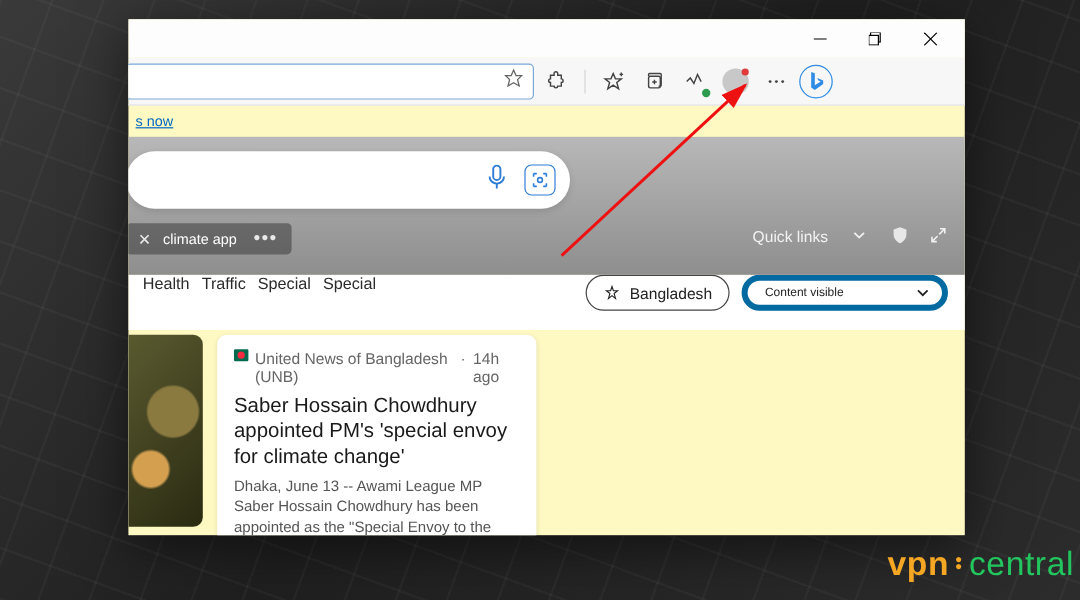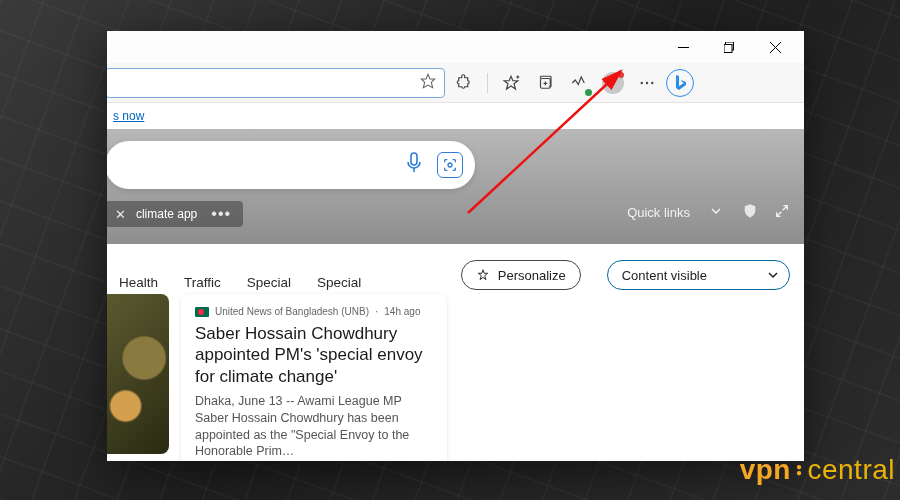--- a/index.html
+++ b/index.html
@@ -3,21 +3,21 @@
 <meta charset="utf-8">
 <style>
 *{margin:0;padding:0;box-sizing:border-box;font-family:"Segoe UI",Arial,sans-serif}
 body{width:900px;height:500px;background:#2a2a2a;overflow:hidden;position:relative}
 .bgtex{position:absolute;inset:0;background:
  linear-gradient(135deg,#3a3a3a 0%,#1f1f1f 50%,#2c2c2c 100%);
  opacity:1}
 .bgtex::before{content:"";position:absolute;inset:0;background-image:
  repeating-linear-gradient(110deg,rgba(255,255,255,.03) 0 2px,transparent 2px 40px),
  repeating-linear-gradient(20deg,rgba(255,255,255,.03) 0 2px,transparent 2px 40px)}
-.window{position:absolute;left:107px;top:31px;width:697px;height:430px;background:#ffffff;box-shadow:0 10px 40px rgba(0,0,0,.5);overflow:hidden}
+.window{position:absolute;left:107px;top:16px;width:697px;height:430px;background:#fef9c3;box-shadow:0 10px 40px rgba(0,0,0,.5);overflow:hidden}
 .titlebar{height:32px;background:#fdfdfd;display:flex;justify-content:flex-end;align-items:center;padding-right:6px;gap:0}
 .winbtn{width:46px;height:32px;display:flex;align-items:center;justify-content:center;color:#000}
 .winbtn svg{width:11px;height:11px}
 .toolbar{height:40px;background:#f7f7f7;border-bottom:1px solid #e3e3e3;display:flex;align-items:center;padding:0 8px 0 0;gap:4px}
 .addrbar{flex:0 0 340px;height:30px;border:1.5px solid #7aa7d6;border-radius:4px;background:#fff;display:flex;align-items:center;justify-content:flex-end;padding-right:8px;margin-left:-2px}
 .addrbar .star{color:#666}
 .tbsep{width:1px;height:20px;background:#d4d4d4;margin:0 4px}
 .tbicon{width:30px;height:30px;display:flex;align-items:center;justify-content:center;color:#444;border-radius:4px}
 .tbicon svg{width:18px;height:18px}
 .profile{width:22px;height:22px;border-radius:50%;background:#c8c8c8;position:relative}
@@ -29,39 +29,39 @@
 .searchpill{position:absolute;left:-2px;top:12px;width:370px;height:48px;background:#fff;border-radius:26px;display:flex;align-items:center;justify-content:flex-end;padding-right:12px;gap:14px;box-shadow:0 2px 6px rgba(0,0,0,.12)}
 .mic{color:#2e7dd6}
 .cam{width:26px;height:26px;border-radius:6px;border:1.5px solid #2e7dd6;display:flex;align-items:center;justify-content:center;color:#2e7dd6}
 .chip{position:absolute;left:-2px;top:72px;display:flex;align-items:center;gap:10px;height:26px;padding:0 12px 0 10px;background:rgba(60,60,60,.55);border-radius:4px;color:#fff;font-size:12px}
 .chipx{font-size:13px;opacity:.85}
 .chipdots{font-size:16px;letter-spacing:1px;opacity:.85;margin-left:4px}
 .quick{position:absolute;right:82px;top:76px;color:#f2f2f2;font-size:13px;display:flex;align-items:center;gap:20px}
 .chev{display:inline-block}
 .heroicons{position:absolute;right:14px;top:74px;display:flex;gap:16px;color:#f0f0f0}
 .heroicons svg{width:16px;height:16px}
-.feedbar{height:46px;display:flex;align-items:flex-end;gap:26px;padding:0 14px 0 12px;background:#fff}
+.feedbar{height:46px;display:flex;align-items:flex-start;gap:10px;padding:0 14px 0 12px;background:#fff}
 .feedtab{font-size:13.5px;color:#2b2b2b}
 .pill{margin-left:auto;height:30px;border:1px solid #444;border-radius:16px;display:flex;align-items:center;padding:0 14px;gap:8px;font-size:13px;color:#222}
 .pill svg{width:14px;height:14px}
-.pill2{height:30px;border:1px solid #0369a1;border-radius:16px;display:flex;align-items:center;padding:0 10px 0 14px;font-size:13px;color:#222;gap:60px}
+.pill2{height:30px;border:5px solid #0369a1;border-radius:16px;display:flex;align-items:center;padding:0 10px 0 14px;font-size:10px;color:#222;gap:60px}
 .feed{display:flex;gap:12px;padding:4px 14px 0 0}
 .thumb{width:62px;height:160px;background:linear-gradient(135deg,#5a5a30,#2a2a12);border-radius:0 8px 8px 0;flex-shrink:0;position:relative;overflow:hidden}
 .thumb::after{content:"";position:absolute;inset:0;background:radial-gradient(circle at 30% 70%,#d4a050 0 12%,transparent 14%),radial-gradient(circle at 60% 40%,#8a7a40 0 20%,transparent 22%)}
 .card{width:266px;background:#fff;border-radius:8px;box-shadow:0 1px 4px rgba(0,0,0,.1);padding:12px 14px;display:flex;flex-direction:column;gap:6px}
-.cardhead{display:flex;align-items:center;gap:6px;font-size:10px;color:#666}
+.cardhead{display:flex;align-items:flex-start;gap:6px;font-size:13px;color:#666}
 .flag{width:14px;height:10px;background:linear-gradient(#006a4e 50%,#006a4e 50%);border-radius:1px;position:relative}
 .flag::after{content:"";position:absolute;left:3px;top:2px;width:6px;height:6px;background:#f42a41;border-radius:50%}
 .cardtitle{font-size:17px;font-weight:400;line-height:1.25;color:#1a1a1a}
 .cardbody{font-size:12.5px;color:#555;line-height:1.35}
 .arrow{position:absolute;left:458px;top:63px;pointer-events:none;z-index:50}
 .watermark{position:absolute;right:5px;bottom:14px;font-size:28px;font-weight:700;letter-spacing:.5px;color:#fff;display:flex;align-items:center;gap:3px}
 .watermark .v{color:#f5a623}
 .watermark .dot{color:#f5a623;font-size:10px;display:inline-flex;flex-direction:column;line-height:6px;margin:0 2px}
-.watermark .c{color:#eab308;font-weight:400}
+.watermark .c{color:#22c55e;font-weight:400}
 </style>
 </head>
 <body>
 <div class="bgtex"></div>
 
 <div class="window">
 
   <div class="titlebar">
     <div class="winbtn">
         <svg viewBox="0 0 11 11">
@@ -179,21 +179,21 @@
 
   <div class="feedbar">
     <span class="feedtab">Health</span>
     <span class="feedtab">Traffic</span>
     <span class="feedtab">Special</span>
     <span class="feedtab">Special</span>
     <div class="pill">
       <svg viewBox="0 0 24 24" fill="none" stroke="currentColor" stroke-width="1.6">
           <polygon points="12,3 14,9 20,9 15,13 17,20 12,16 7,20 9,13 4,9 10,9"></polygon>
         </svg>
-      <span>Personalize</span>
+      <span>Bangladesh</span>
     </div>
     <div class="pill2">
       <span>Content visible</span>
       <svg width="12" height="12" viewBox="0 0 12 12" fill="none" stroke="currentColor" stroke-width="1.5">
           <polyline points="2,4 6,8 10,4"></polyline>
         </svg>
     </div>
   </div>
 
   <div class="feed">

